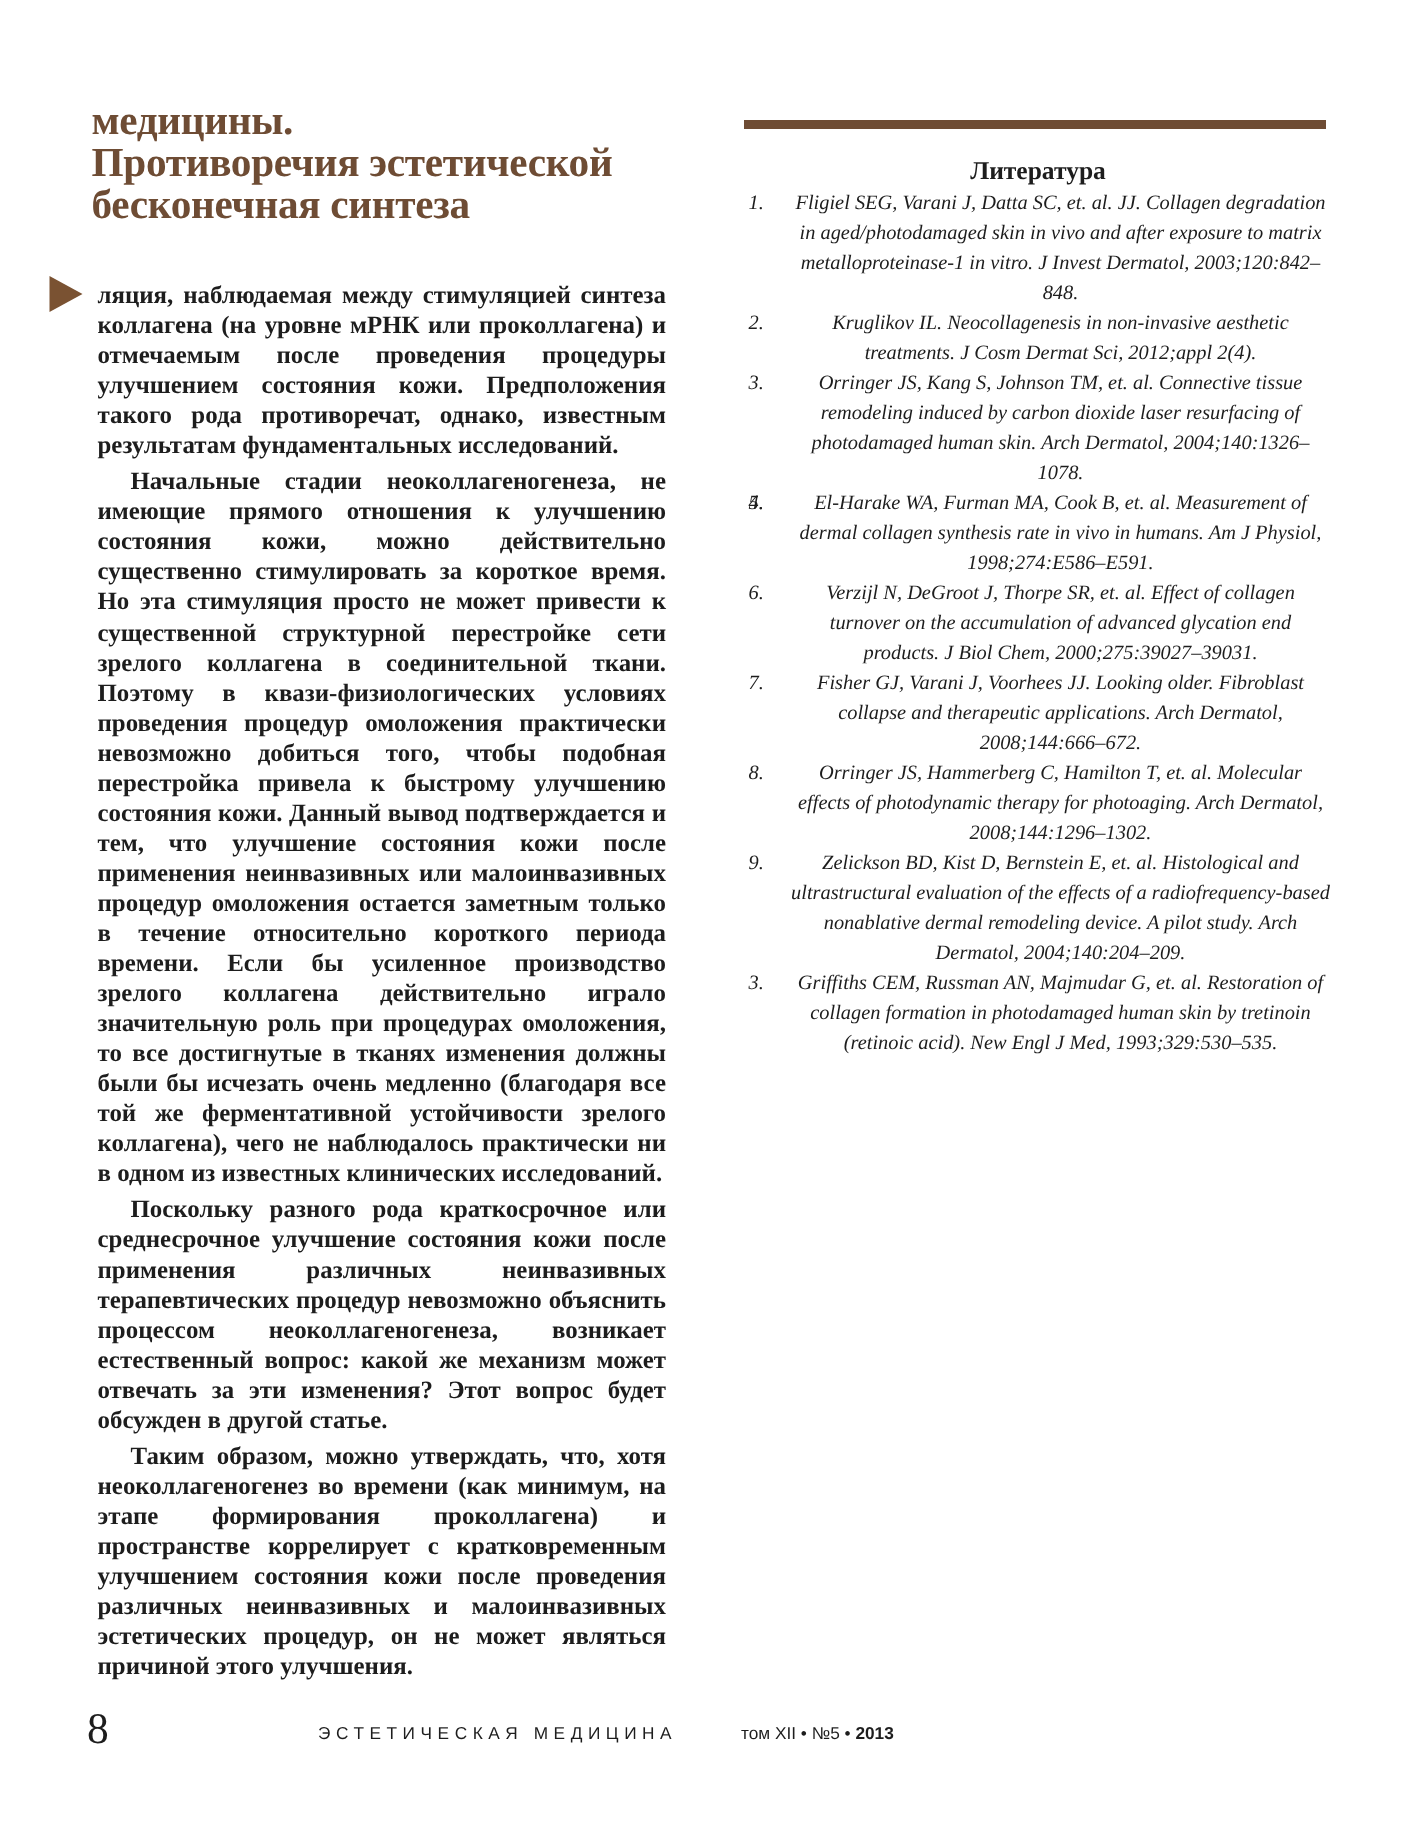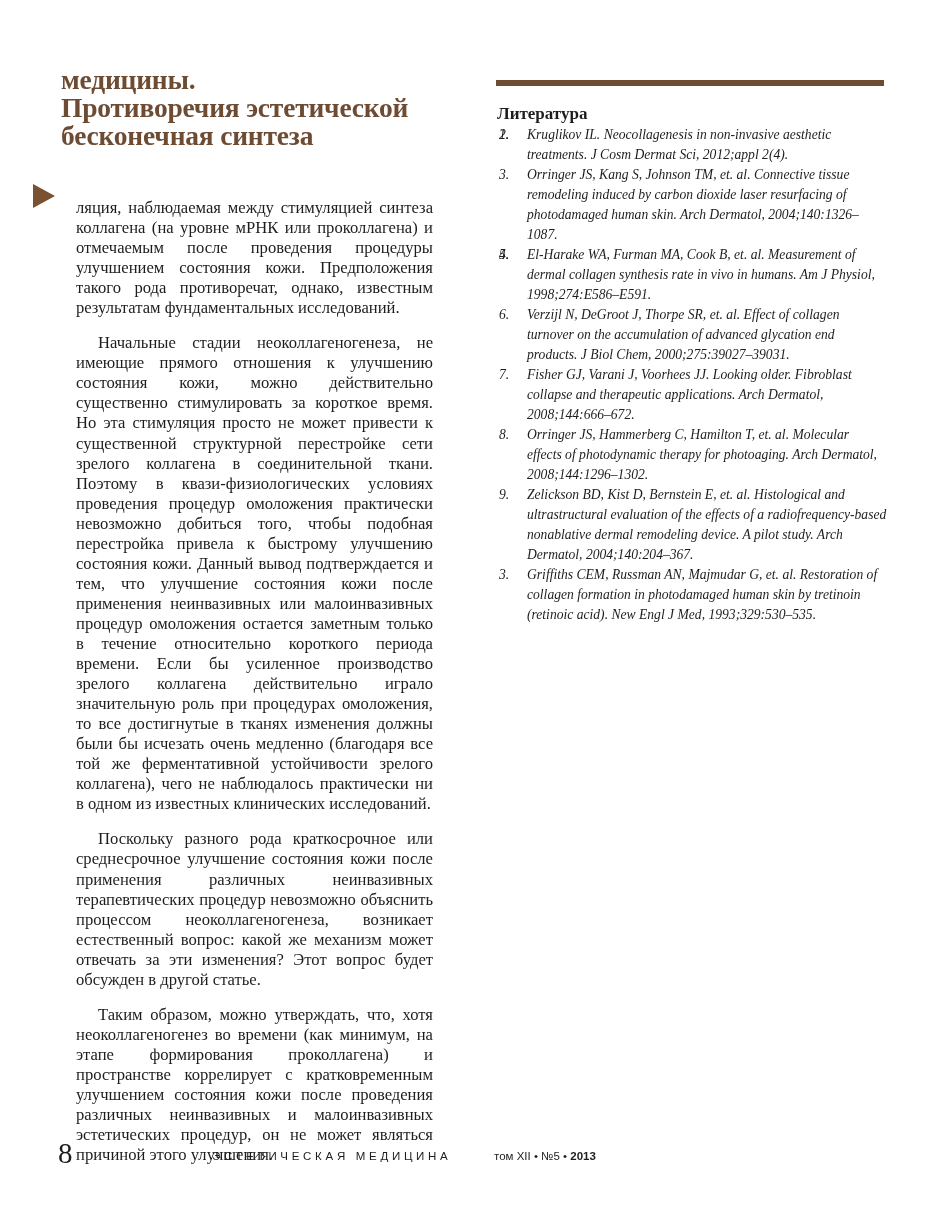--- a/index.html
+++ b/index.html
@@ -7,24 +7,24 @@
          font-family:"Liberation Serif", "DejaVu Serif", serif; color:#1d1d1d; }
   .title { position:absolute; left:61px; top:66px; width:420px; margin:0;
            font-family:"Liberation Serif", serif; font-weight:bold; color:#6e4c34;
            font-size:27.5px; line-height:28px; letter-spacing:-0.2px; }
   .title span { display:block; white-space:nowrap; }
   .marker { position:absolute; left:33px; top:184px; width:0; height:0;
             border-top:12px solid transparent; border-bottom:12px solid transparent;
             border-left:22px solid #7a5232; }
   .body-col { position:absolute; left:61px; top:183px; width:387px;
               font-size:16.6px; line-height:20.05px; text-align:justify; }
-  .body-col p { margin:15px; }
+  .body-col p { margin:4px;font-weight:bold; }
   .body-col p.indent { text-indent:22px; }
   .rule { position:absolute; left:496px; top:80px; width:388px; height:6px; background:#6e4c34; }
-  .refs { position:absolute; left:497px; top:104px; width:390px; }
+  .refs { position:absolute; left:497px; top:104px; width:390px;text-align:center; }
   .refs h2 { margin:0 0 1px 0; font-size:17px; line-height:20px; font-weight:bold; color:#1d1d1d; }
   .refs ol { list-style:none; margin:0; padding:0; }
   .refs li { position:relative; padding-left:30px; font-style:italic;
              font-size:13.6px; line-height:20px; color:#1d1d1d; }
   .refs li .num { position:absolute; left:2px; top:0; font-style:italic; }
   .footer-page { position:absolute; left:58px; top:1138px; font-size:29px; line-height:30px;
                  font-family:"Liberation Serif", serif; color:#1d1d1d; }
   .footer-journal { position:absolute; left:212px; top:1150px; font-family:"Liberation Sans", sans-serif;
                     font-size:11.5px; letter-spacing:3.7px; color:#1d1d1d; font-weight:normal;text-align:center; }
   .footer-issue { position:absolute; left:494px; top:1150px; font-family:"Liberation Sans", sans-serif;
@@ -47,28 +47,28 @@
   <p class="indent">Начальные стадии неоколлагеногенеза, не имеющие прямого отношения к улучшению состояния кожи, можно действительно существенно стимулировать за короткое время. Но эта стимуляция просто не может привести к существенной структурной перестройке сети зрелого коллагена в соединительной ткани. Поэтому в квази-физиологических условиях проведения процедур омоложения практически невозможно добиться того, чтобы подобная перестройка привела к быстрому улучшению состояния кожи. Данный вывод подтверждается и тем, что улучшение состояния кожи после применения неинвазивных или малоинвазивных процедур омоложения остается заметным только в течение относительно короткого периода времени. Если бы усиленное производство зрелого коллагена действительно играло значительную роль при процедурах омоложения, то все достигнутые в тканях изменения должны были бы исчезать очень медленно (благодаря все той же ферментативной устойчивости зрелого коллагена), чего не наблюдалось практически ни в одном из известных клинических исследований.</p>
   <p class="indent">Поскольку разного рода краткосрочное или среднесрочное улучшение состояния кожи после применения различных неинвазивных терапевтических процедур невозможно объяснить процессом неоколлагеногенеза, возникает естественный вопрос: какой же механизм может отвечать за эти изменения? Этот вопрос будет обсужден в другой статье.</p>
   <p class="indent">Таким образом, можно утверждать, что, хотя неоколлагеногенез во времени (как минимум, на этапе формирования проколлагена) и пространстве коррелирует с кратковременным улучшением состояния кожи после проведения различных неинвазивных и малоинвазивных эстетических процедур, он не может являться причиной этого улучшения.</p>
 </div>
 
 <div class="rule"></div>
 
 <div class="refs">
   <h2>Литература</h2>
   <ol>
-    <li><span class="num">1.</span></li>
+    <li><span class="num">1.</span><span>Fligiel SEG, Varani J, Datta SC, et. al. JJ. Collagen degradation in aged/photodamaged skin in vivo and after exposure to matrix metalloproteinase-1 in vitro. J Invest Dermatol, 2003;120:842–848.</span></li>
     <li><span class="num">2.</span><span>Kruglikov IL. Neocollagenesis in non-invasive aesthetic treatments. J Cosm Dermat Sci,  2012;appl 2(4).</span></li>
-    <li><span class="num">3.</span><span>Orringer JS, Kang S, Johnson TM, et. al. Connective tissue remodeling induced by carbon dioxide laser resurfacing of photodamaged human skin. Arch Dermatol, 2004;140:1326–1087.</span></li>
+    <li><span class="num">3.</span><span>Orringer JS, Kang S, Johnson TM, et. al. Connective tissue remodeling induced by carbon dioxide laser resurfacing of photodamaged human skin. Arch Dermatol, 2004;140:1326–1078.</span></li>
     <li><span class="num">4.</span></li>
     <li><span class="num">5.</span><span>El-Harake WA, Furman MA, Cook B, et. al. Measurement of dermal collagen synthesis rate in vivo in humans. Am J Physiol, 1998;274:E586–E591.</span></li>
     <li><span class="num">6.</span><span>Verzijl N, DeGroot J, Thorpe SR, et. al. Effect of collagen turnover on the accumulation of advanced glycation end products. J Biol Chem, 2000;275:39027–39031.</span></li>
     <li><span class="num">7.</span><span>Fisher GJ, Varani J, Voorhees JJ. Looking older. Fibroblast collapse and therapeutic applications. Arch Dermatol, 2008;144:666–672.</span></li>
     <li><span class="num">8.</span><span>Orringer JS, Hammerberg C, Hamilton T, et. al. Molecular effects of photodynamic therapy for photoaging. Arch Dermatol, 2008;144:1296–1302.</span></li>
-    <li><span class="num">9.</span><span>Zelickson BD, Kist D, Bernstein E, et. al. Histological and ultrastructural evaluation of the effects of a radiofrequency-based nonablative dermal remodeling device. A pilot study. Arch Dermatol, 2004;140:204–367.</span></li>
+    <li><span class="num">9.</span><span>Zelickson BD, Kist D, Bernstein E, et. al. Histological and ultrastructural evaluation of the effects of a radiofrequency-based nonablative dermal remodeling device. A pilot study. Arch Dermatol, 2004;140:204–209.</span></li>
     <li><span class="num">3.</span><span>Griffiths CEM, Russman AN, Majmudar G, et. al. Restoration of collagen formation in photodamaged human skin by tretinoin (retinoic acid). New Engl J Med, 1993;329:530–535.</span></li>
   </ol>
 </div>
 
 <div class="footer-page">8</div>
 <div class="footer-journal">ЭСТЕТИЧЕСКАЯ МЕДИЦИНА</div>
 <div class="footer-issue"><span>том XII • №5 • </span><b>2013</b></div>
 
 </body></html>

